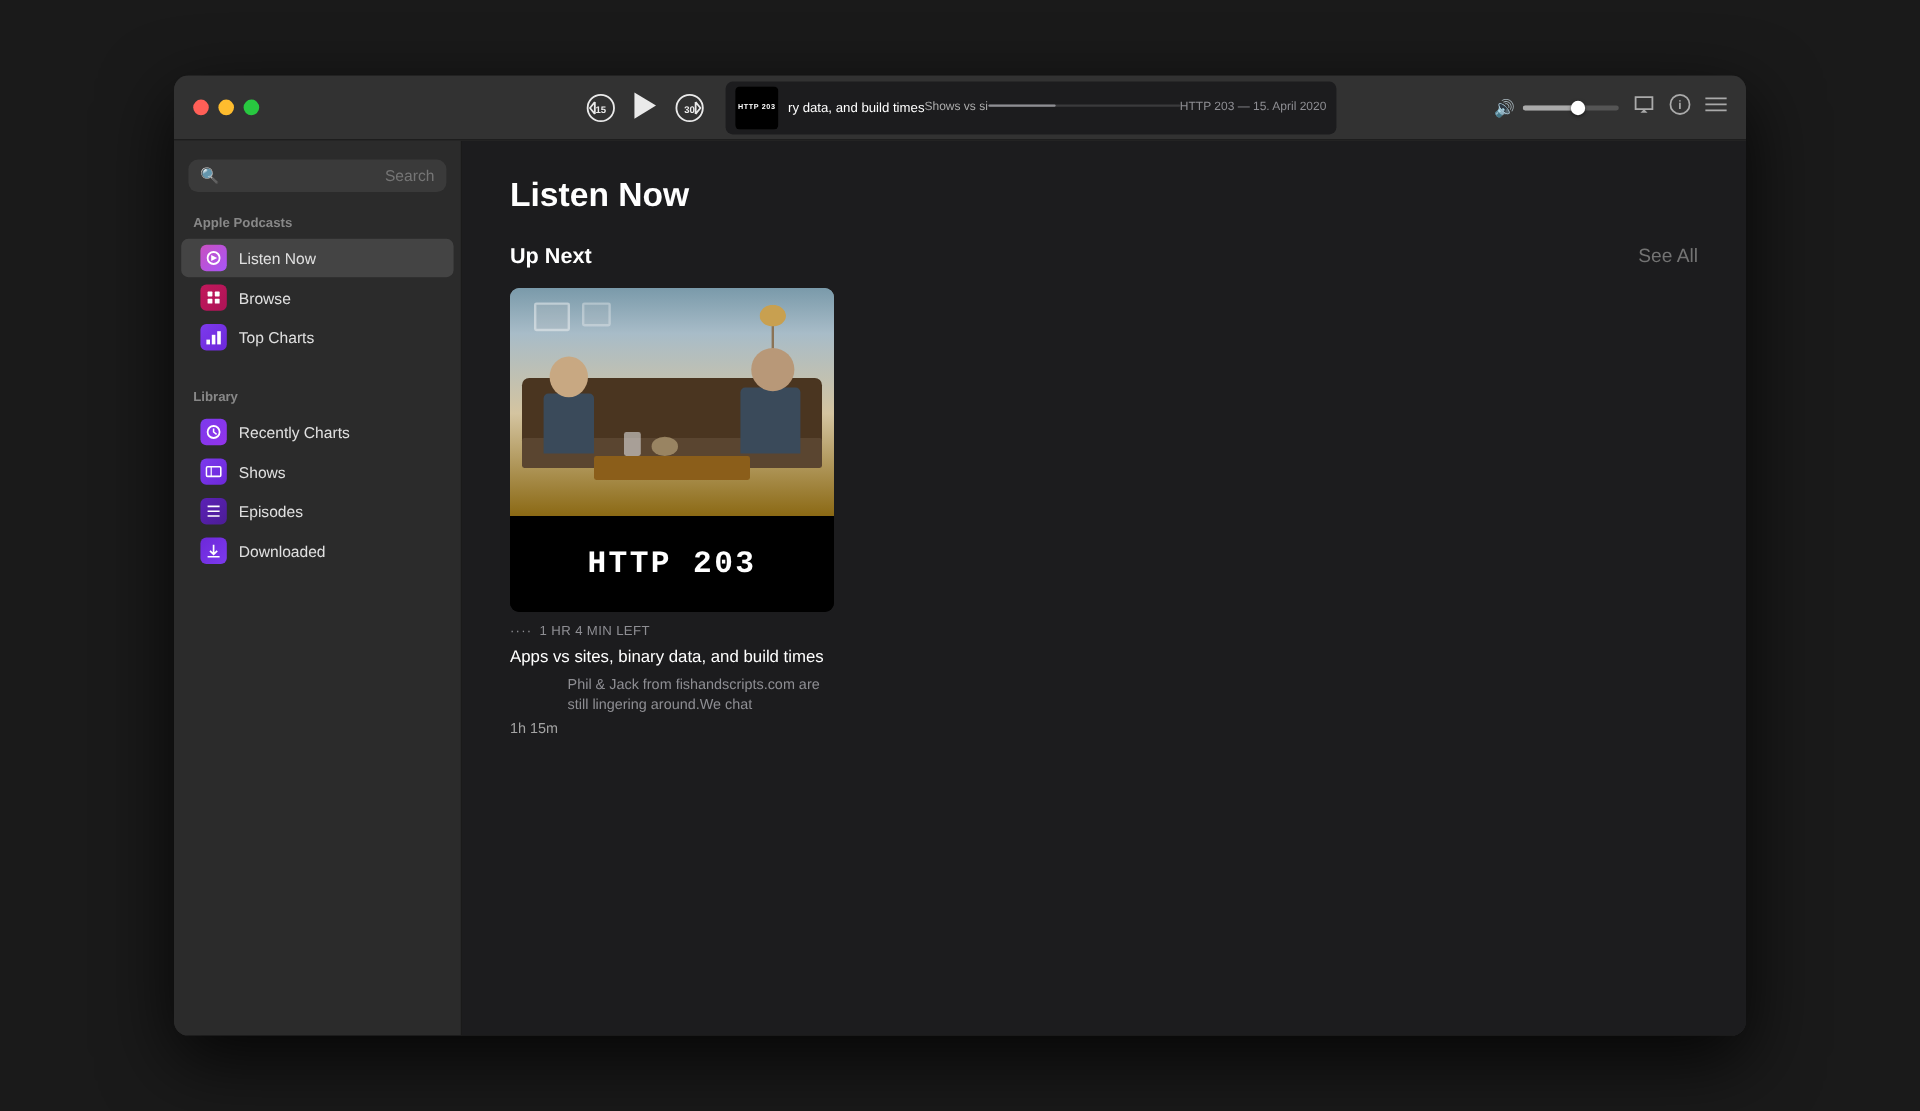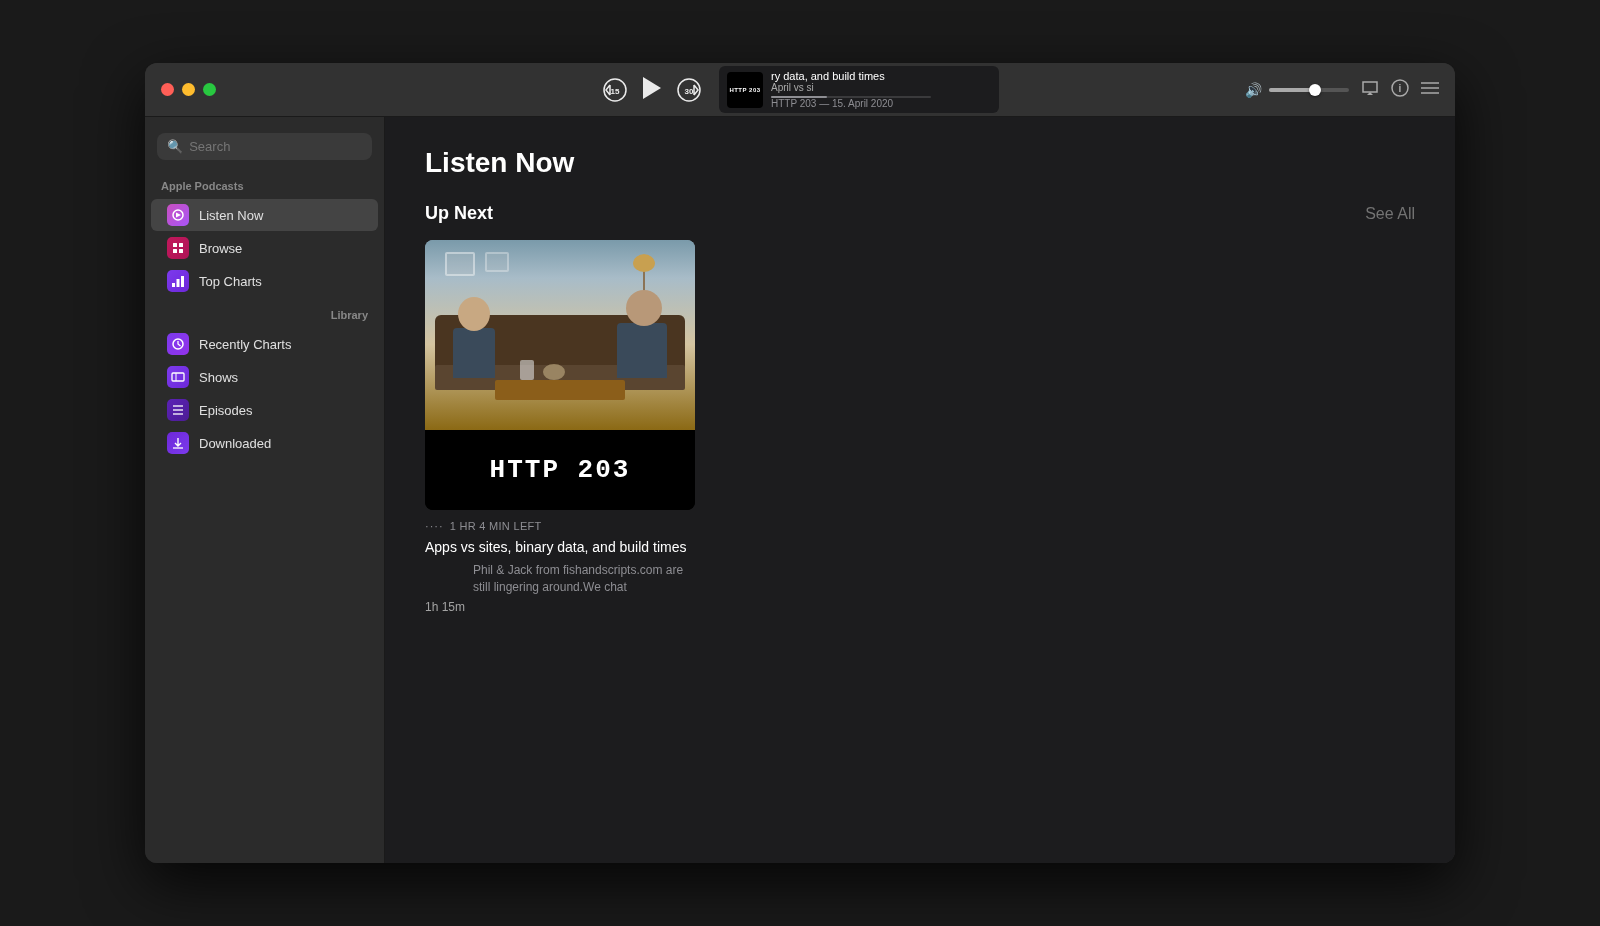--- a/index.html
+++ b/index.html
@@ -106,21 +106,21 @@
       text-align: center;
       width: 100%;
       height: 100%;
       display: flex;
       align-items: center;
       justify-content: center;
       letter-spacing: 0.5px;
     }
     .now-playing-info {
       display: flex;
-      flex-direction: column;
+      flex-direction: row;
     }
     .now-playing-title {
       color: #ffffff;
       font-size: 11px;
       font-weight: 500;
       white-space: nowrap;
       overflow: hidden;
       text-overflow: ellipsis;
       max-width: 220px;
     }
@@ -207,20 +207,21 @@
       gap: 6px;
     }
     .search-icon { color: #888; font-size: 13px; }
     .search-input {
       background: none;
       border: none;
       outline: none;
       color: #7dd3fc;
       font-size: 13px;
       width: 100%;
+      text-align: right;
     }
     .sidebar-section-label {
       color: #888;
       font-size: 11px;
       font-weight: 600;
       padding: 4px 16px 6px;
       text-transform: none;
       letter-spacing: 0;
     }
     .sidebar-item {
@@ -413,21 +414,21 @@
             </svg>
           </span>
         </button>
       </div>
       <div class="now-playing-widget">
         <div class="now-playing-thumb">
           <div class="thumb-http203">HTTP 203</div>
         </div>
         <div class="now-playing-info">
           <div class="now-playing-title">ry data, and build times</div>
-          <div class="now-playing-title" style="color:#aaa; font-size:10px;">April vs si</div>
+          <div class="now-playing-title" style="color:#aaa; font-size:10px;">Shows vs si</div>
           <div class="progress-bar-mini">
             <div class="progress-fill-mini"></div>
           </div>
           <div class="now-playing-sub">HTTP 203 — 15. April 2020</div>
         </div>
       </div>
     </div>
     <div class="titlebar-right">
       <div class="volume-control">
         <span class="volume-icon">🔊</span>
@@ -490,21 +491,21 @@
         <div class="sidebar-item-icon icon-top-charts">
           <svg width="14" height="14" viewBox="0 0 14 14">
               <rect x="1" y="9" width="3" height="4" fill="white"></rect>
               <rect x="5.5" y="5" width="3" height="8" fill="white"></rect>
               <rect x="10" y="2" width="3" height="11" fill="white"></rect>
             </svg>
         </div>
         <span class="sidebar-item-label">Top Charts</span>
       </div>
 
-      <div class="sidebar-section-label" style="margin-top:8px;text-align:right;">Library</div>
+      <div class="sidebar-section-label" style="margin-top:24px;">Library</div>
       <div class="sidebar-item">
         <div class="sidebar-item-icon icon-recently-updated">
           <svg width="14" height="14" viewBox="0 0 14 14">
               <circle cx="7" cy="7" r="5" fill="none" stroke="white" stroke-width="1.5"></circle>
               <path d="M7 4 L7 7 L9.5 9" stroke="white" stroke-width="1.3" fill="none"></path>
             </svg>
         </div>
         <span class="sidebar-item-label">Recently Charts</span>
       </div>
       <div class="sidebar-item">

